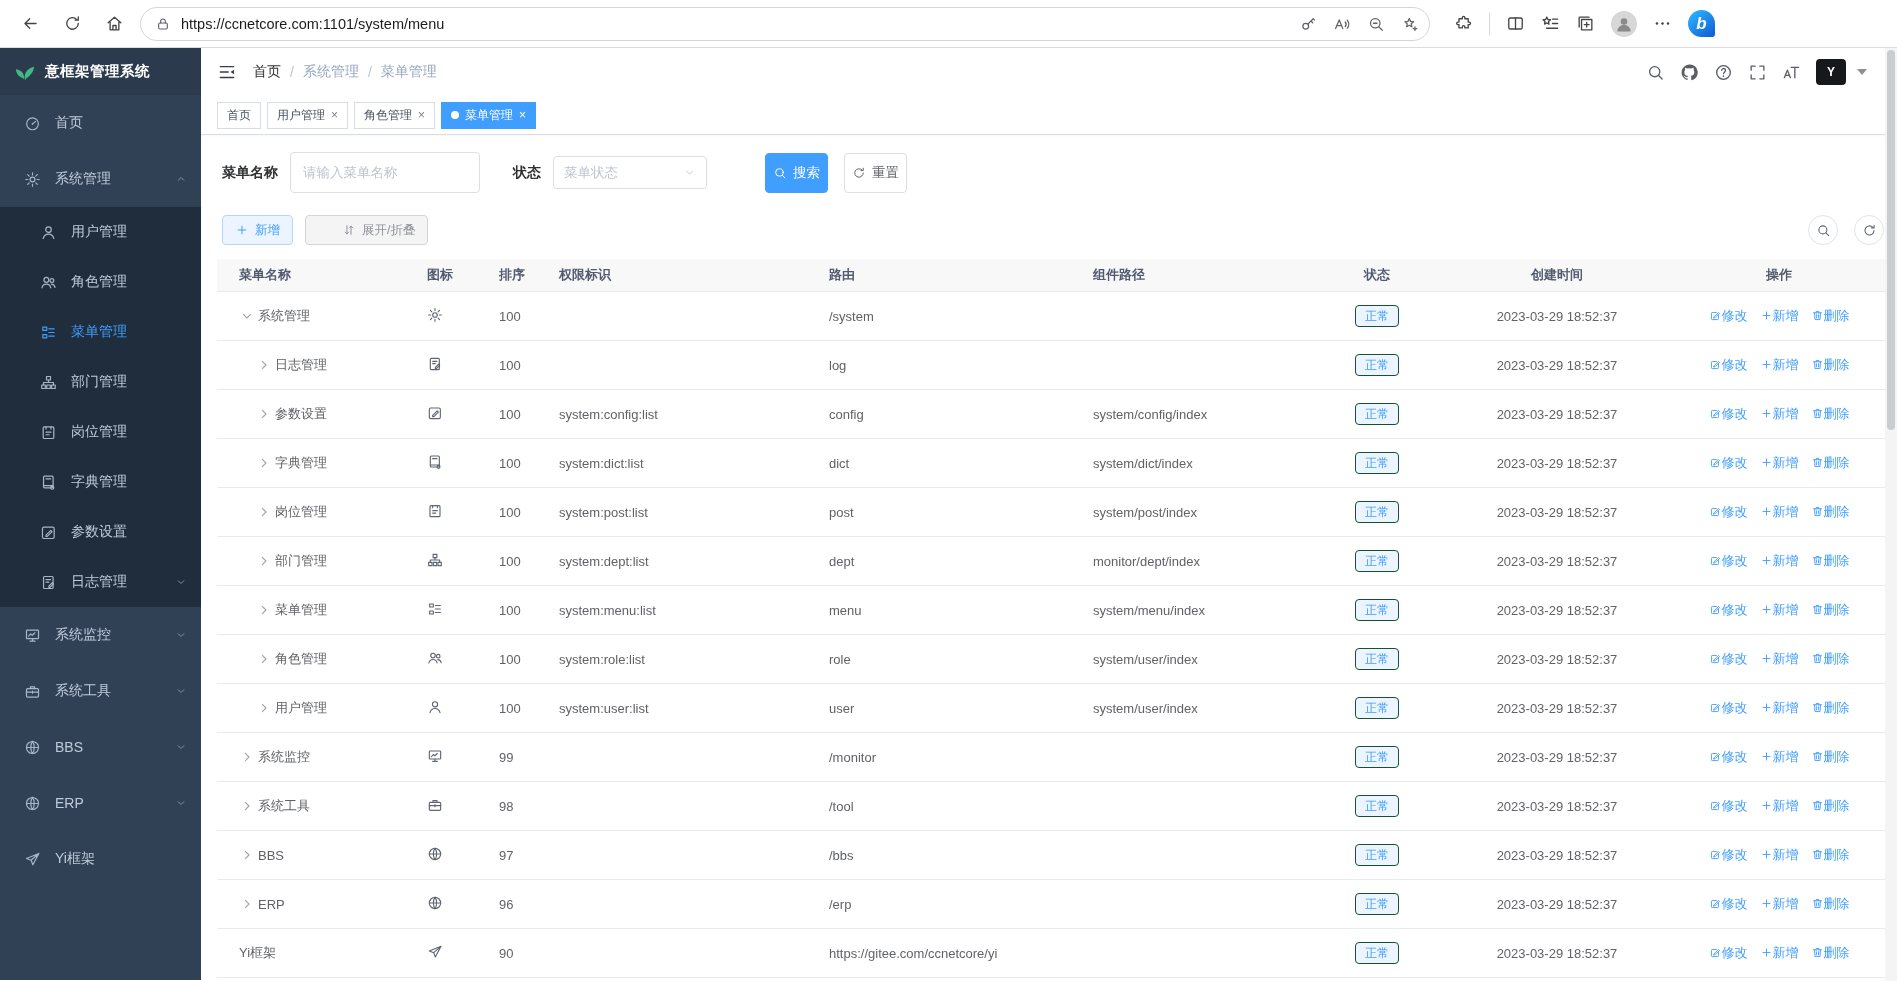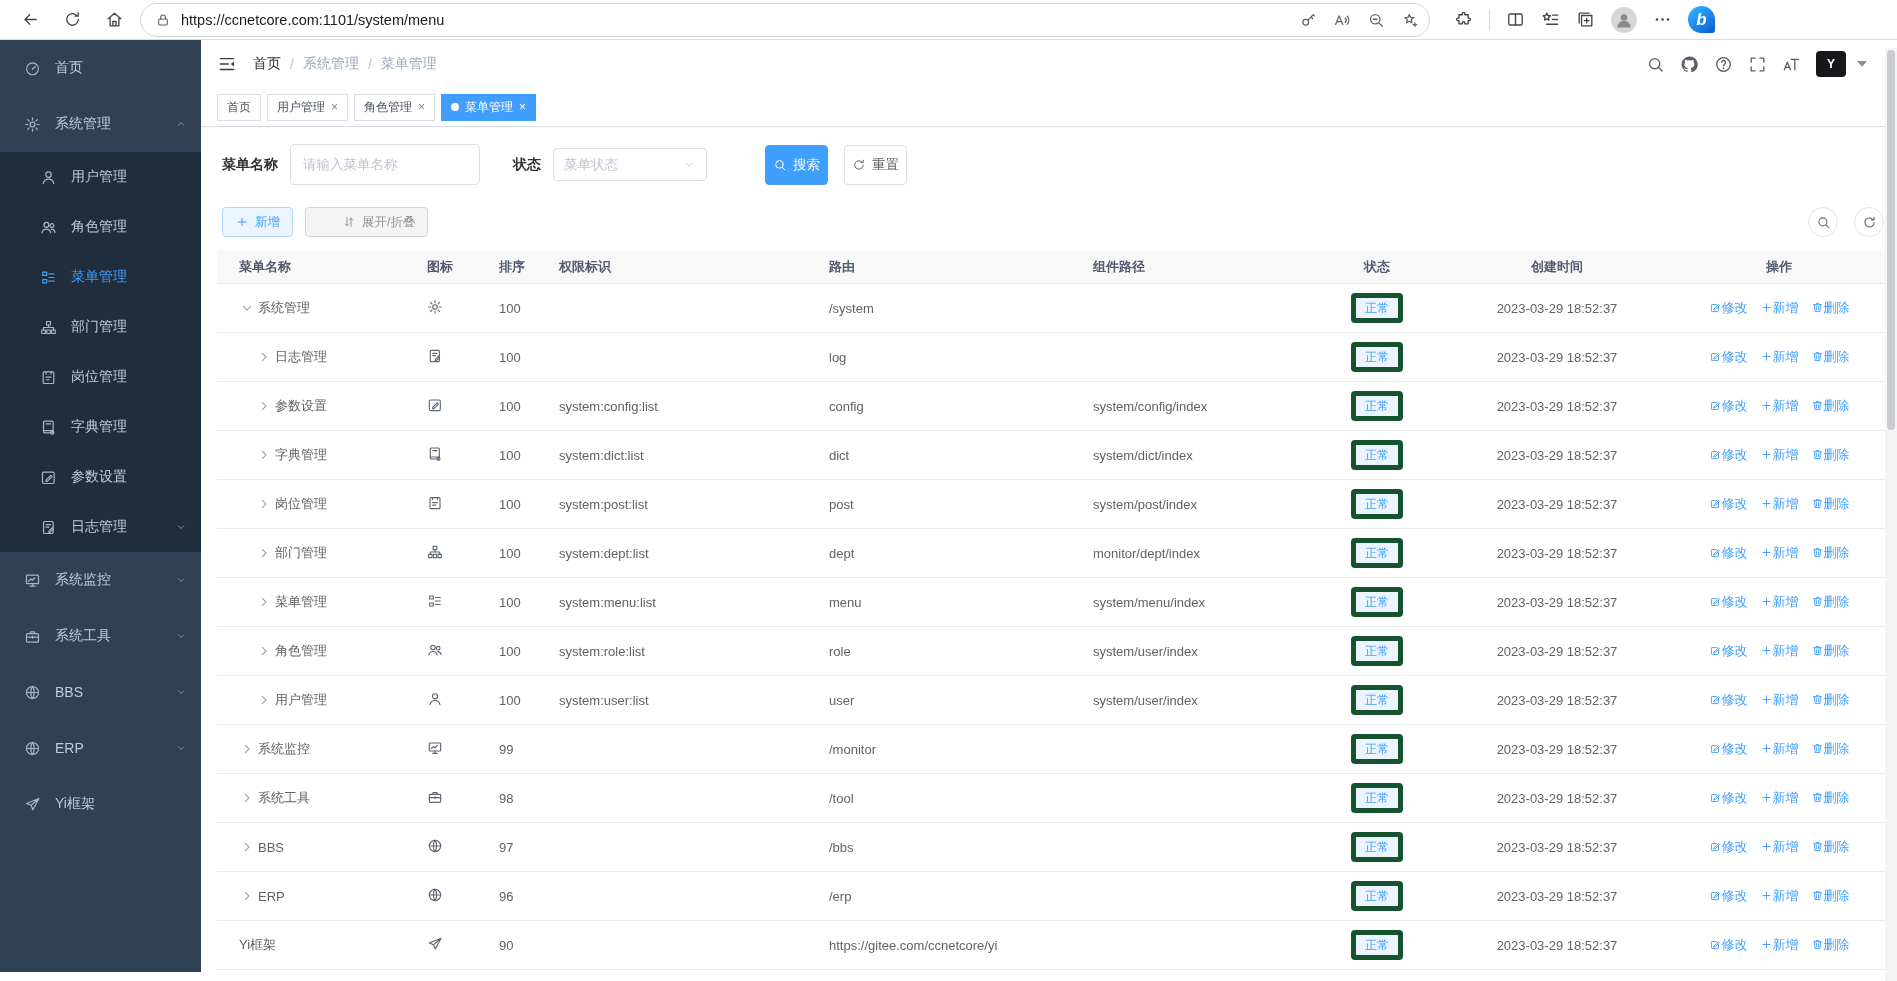--- a/index.html
+++ b/index.html
@@ -4,21 +4,21 @@
 <style>
   * { margin:0; padding:0; box-sizing:border-box; }
   html,body { width:1897px; height:981px; overflow:hidden; background:#fff;
     font-family:"Liberation Sans","DejaVu Sans",sans-serif; }
   .ic { display:inline-flex; align-items:center; justify-content:center; }
   .ic svg { width:100%; height:100%; stroke:currentColor; fill:none;
     stroke-width:1.7; stroke-linecap:round; stroke-linejoin:round; }
   .ic svg .f { fill:currentColor; stroke:none; }
 
   
-  .chrome { height:40px; background:#fff; border-bottom:1px solid #dcdcdc;
+  .chrome { height:48px; background:#fff; border-bottom:1px solid #dcdcdc;
     display:flex; align-items:center; padding:4px 14px; gap:10px; }
   .cbtn { width:32px; height:32px; border-radius:6px; color:#454545; flex:0 0 auto;
     display:flex; align-items:center; justify-content:center; }
   .cbtn .ic { width:19px; height:19px; }
   .pill { flex:1; max-width:1290px; height:34px; border:1px solid #d6d6d6; border-radius:17px;
     display:flex; align-items:center; padding:0 10px 0 14px; gap:10px; background:#fff; }
   .pill .url { flex:1; font-size:14.5px; color:#1b1b1b; white-space:nowrap; overflow:hidden; }
   .pill-ics { display:flex; gap:16px; color:#5f6368; }
   .pill-ics .ic { width:18px; height:18px; }
   .chrome-right { display:flex; align-items:center; gap:16px; margin-left:14px; color:#454545; }
@@ -110,21 +110,21 @@
   .c-name { width:210px; display:flex; align-items:center; padding-left:22px; }
   .c-icon { width:72px; } .c-sort { width:60px; } .c-perm { width:270px; }
   .c-route { width:264px; } .c-comp { width:214px; }
   .c-status { width:140px; text-align:center; }
   .c-time { width:220px; text-align:center; }
   .c-ops { width:224px; text-align:center; }
   .c-name .caret-cell { width:16px; height:16px; color:#a0a4ab; margin-right:3px; flex:0 0 auto; }
   .c-name.lvl1 { padding-left:39px; }
   .c-icon .ic { width:16px; height:16px; color:#5f6672; }
   .badge { display:inline-block; padding:3px 9px; font-size:12px; color:#409eff;
-    background:#ecf5ff; border:5px solid #14532d; border-radius:4px; line-height:1.2; }
+    background:#ecf5ff; border:1px solid #14532d; border-radius:4px; line-height:1.2; }
   .ops { display:inline-flex; gap:12px; justify-content:center; }
   .op { color:#409eff; display:inline-flex; align-items:center; cursor:pointer; white-space:nowrap; }
   .op .ic { width:13px; height:13px; }
 
   
   .scrollbar { position:fixed; right:0; top:48px; width:12px; height:933px; background:#f4f4f4; }
   .scrollbar .thumb { position:absolute; top:2px; left:2px; width:8px; height:380px;
     background:#c9ccd1; border-radius:4px; }
 </style>
 </head>
@@ -226,20 +226,29 @@
           <circle class="f" cx="12" cy="12" r="1.6"></circle>
           <circle class="f" cx="19" cy="12" r="1.6"></circle>
         </svg>
       </span>
     <span class="bing">b</span>
   </div>
 </div>
 
 <div class="app">
   <aside class="sidebar">
+    <div class="logo-row">
+      <span class="ic">
+          <svg viewBox="0 0 24 24">
+            <path class="f" d="M12 21c-1-5 0-9 4-12 3-2.2 6-2.6 6-2.6S21.5 12 17 16c-2.3 2-4 2.6-5 5z"></path>
+            <path class="f" d="M11 20c.2-4-.8-7-3.6-9C5 9.3 2 9 2 9s.6 5.4 4.2 8c1.9 1.4 3.6 1.6 4.8 3z"></path>
+          </svg>
+        </span>
+      <span class="logo-title">意框架管理系统</span>
+    </div>
     <nav id="side-menu">
         <div class="side-item">
           <span class="ic">
             <svg viewBox="0 0 24 24">
               <circle cx="12" cy="12.5" r="8.3"></circle>
               <path d="M12 12.5l4.3-3.3"></path>
               <circle class="f" cx="12" cy="12.5" r="1.2"></circle>
             </svg>
           </span>
           <span class="lbl">首页</span>

